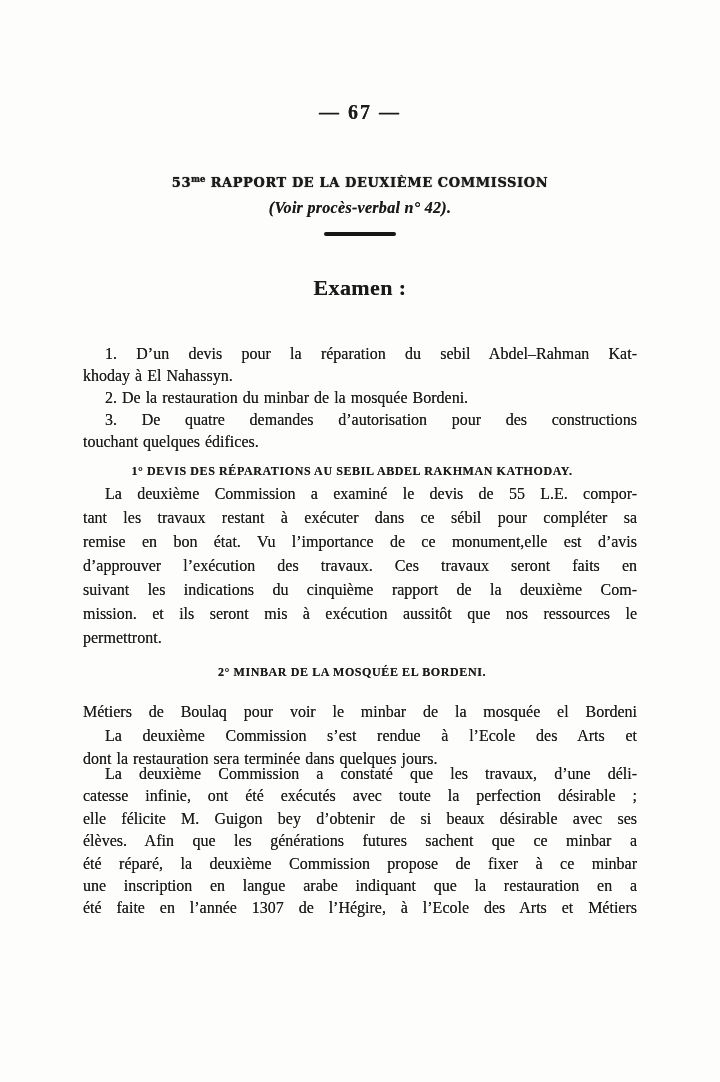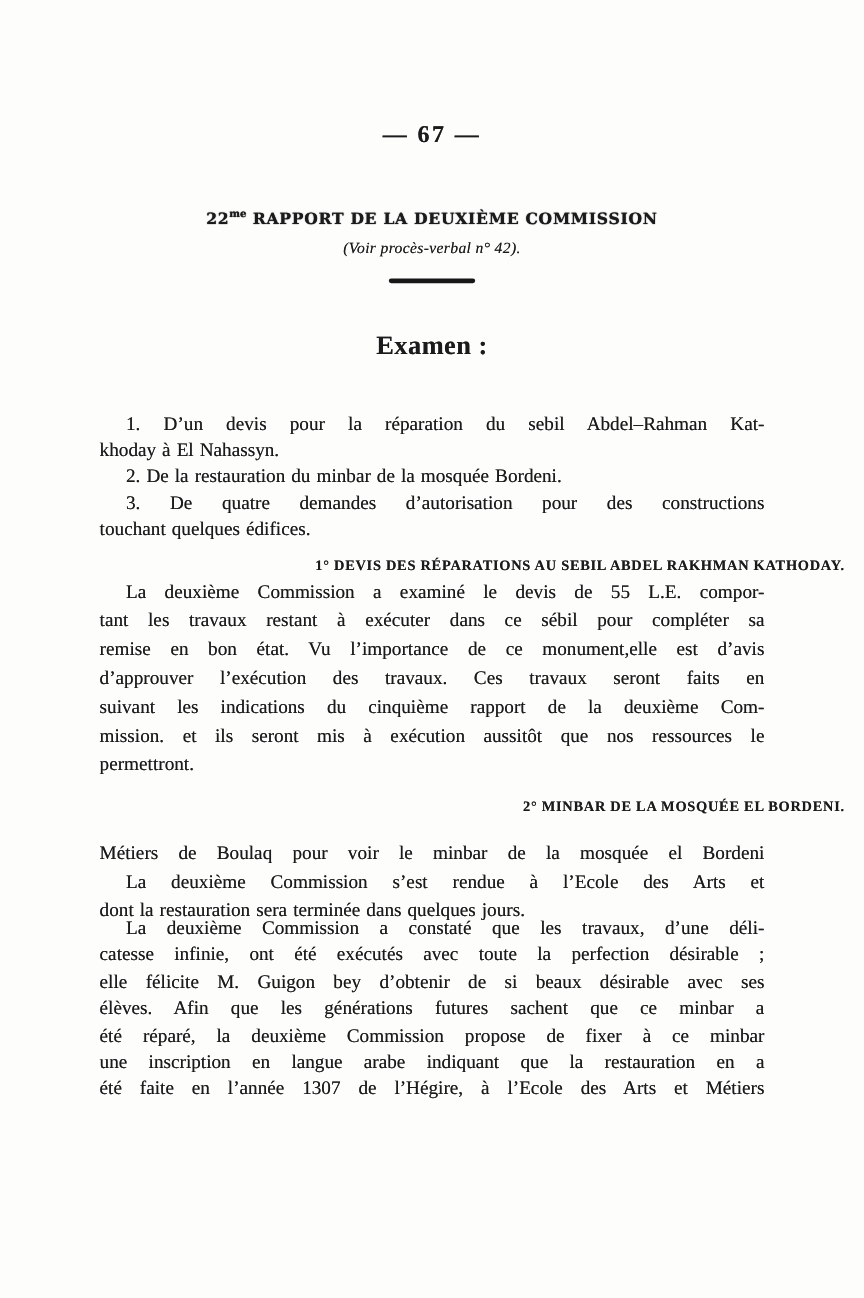--- a/index.html
+++ b/index.html
@@ -46,22 +46,22 @@
     vertical-align: super;
     letter-spacing: 0;
   }
   .subtitle {
     position: absolute;
     top: 199px;
     left: 0;
     width: 720px;
     text-align: center;
     font-style: italic;
-    font-weight: normal;
-    font-size: 13px;
+    font-weight: bold;
+    font-size: 16px;
     letter-spacing: 0.3px;
   }
   .rule {
     position: absolute;
     top: 232px;
     left: 50%;
     transform: translateX(-50%);
     width: 72px;
     height: 3.5px;
     background: #171717;
@@ -95,37 +95,37 @@
   .j {
     text-align: justify;
     text-align-last: justify;
     word-spacing: 0;
   }
   .in { padding-left: 22px; }
   .sec-heading {
     position: absolute;
     left: 0;
     width: 704px;
-    text-align: right;
+    text-align: center;
     font-size: 12px;
     font-weight: bold;
     letter-spacing: 0.6px;
     text-shadow: 0 0 0.5px rgba(20,20,20,0.7);
   }
   .h1-pos { top: 464px; }
   .h2-pos { top: 665px; }
 </style>
 </head>
 <body>
 
 <main class="page">
 
   <div class="pageno">— 67 —</div>
 
-  <h1 class="title"><span>22</span><span class="sup">me</span> <span>RAPPORT DE LA DEUXIÈME COMMISSION</span></h1>
+  <h1 class="title"><span>53</span><span class="sup">me</span> <span>RAPPORT DE LA DEUXIÈME COMMISSION</span></h1>
 
   <div class="subtitle">(Voir procès-verbal n° 42).</div>
 
   <div class="rule"></div>
 
   <div class="examen-heading">Examen :</div>
 
   <div class="block list-block">
     <div class="line j in">1. D’un devis pour la réparation du sebil Abdel–Rahman Kat-</div>
     <div class="line">khoday à El Nahassyn.</div>

